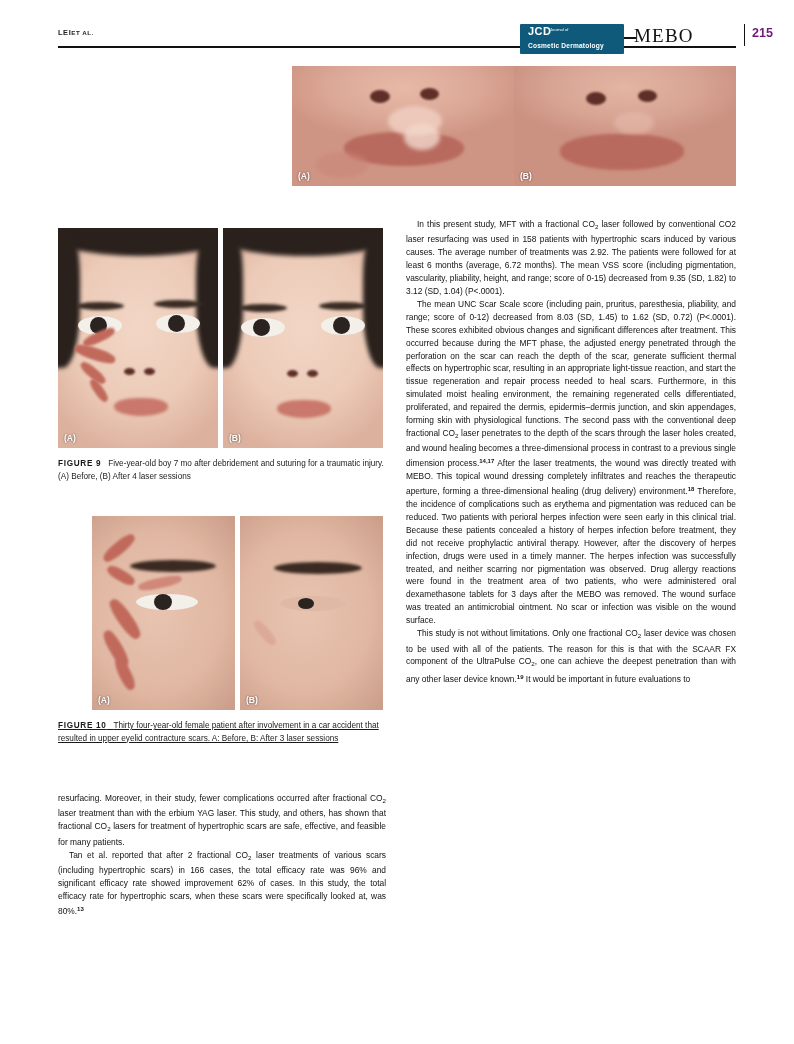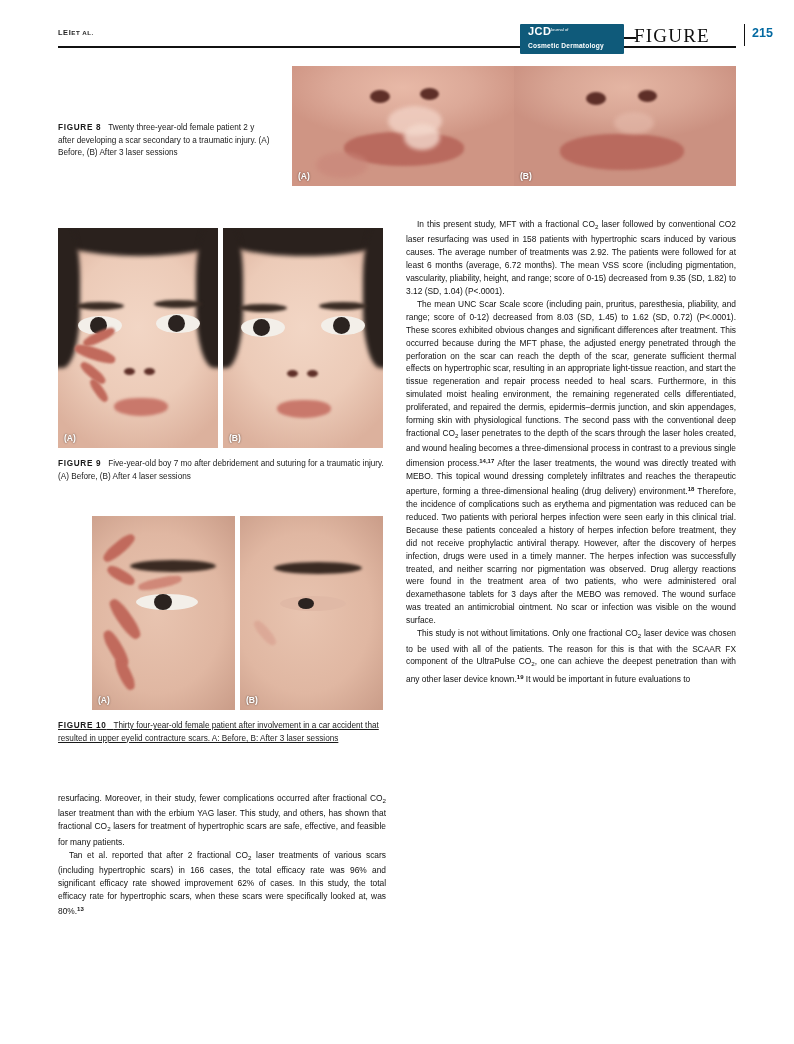--- a/index.html
+++ b/index.html
@@ -103,21 +103,21 @@
     width: 12px;
     height: 1.6px;
     background: #111;
   }
   .page-number {
     position: absolute;
     left: 694px;
     top: 2px;
     font-size: 12.5px;
     font-weight: 700;
-    color: #0369a1;
+    color: #701a75;
   }
   .header-vert-rule {
     position: absolute;
     left: 686px;
     top: 0px;
     width: 1.4px;
     height: 22px;
     background: #111;
   }
 
@@ -337,21 +337,21 @@
     <div class="running-head"><span>LEI</span><span class="small">ET AL.</span></div>
     <div class="header-rule"></div>
 
     <div class="jcd-logo">
       <span class="jcd-top">JCD</span>
       <span class="jcd-sub1">Journal of</span>
       <span class="jcd-sub2">Cosmetic Dermatology</span>
     </div>
 
     <div class="wiley-dash"></div>
-    <div class="wiley">FIGURE</div>
+    <div class="wiley">MEBO</div>
     <div class="header-vert-rule"></div>
     <div class="page-number">215</div>
   </div>
 
   <div class="fig8-img">
     <div class="fig8-half left">
       <div class="skinA"></div>
       <div class="nostril" style="left:78px; top:24px; width:20px; height:13px;"></div>
       <div class="nostril" style="left:128px; top:22px; width:19px; height:12px;"></div>
       <div class="lip" style="left:52px; top:66px; width:120px; height:34px;"></div>
@@ -363,24 +363,20 @@
     <div class="fig8-half right">
       <div class="skinB"></div>
       <div class="nostril" style="left:72px; top:26px; width:20px; height:13px;"></div>
       <div class="nostril" style="left:124px; top:24px; width:19px; height:12px;"></div>
       <div class="lip" style="left:46px; top:68px; width:124px; height:36px;"></div>
       <div class="scarblob" style="left:100px; top:46px; width:40px; height:22px; background:#e6bcad; opacity:.6;"></div>
       <span class="fig-label-white" style="left:6px; bottom:5px;">(B)</span>
     </div>
   </div>
 
-  <div class="fig8-caption">
-    <span class="figlabel">FIGURE 8</span>
-    &nbsp;&nbsp;<span>Twenty three-year-old female patient 2 y after developing a scar secondary to a traumatic injury. (A) Before, (B) After 3 laser sessions</span>
-  </div>
 
   <div class="fig9-wrap">
     <div class="fig9-img a">
       <div class="childface"></div>
       <div class="hair" style="left:-18px; top:-24px; width:200px; height:52px; border-radius:0 0 60% 60%;"></div>
       <div class="hair" style="left:-22px; top:-10px; width:44px; height:150px; border-radius:40%;"></div>
       <div class="hair" style="left:138px; top:-10px; width:46px; height:150px; border-radius:40%;"></div>
       <div class="brow" style="left:18px; top:74px; width:48px; height:8px;"></div>
       <div class="brow" style="left:96px; top:72px; width:48px; height:8px;"></div>
       <div class="eyewhite" style="left:20px; top:88px; width:44px; height:19px;"></div>

